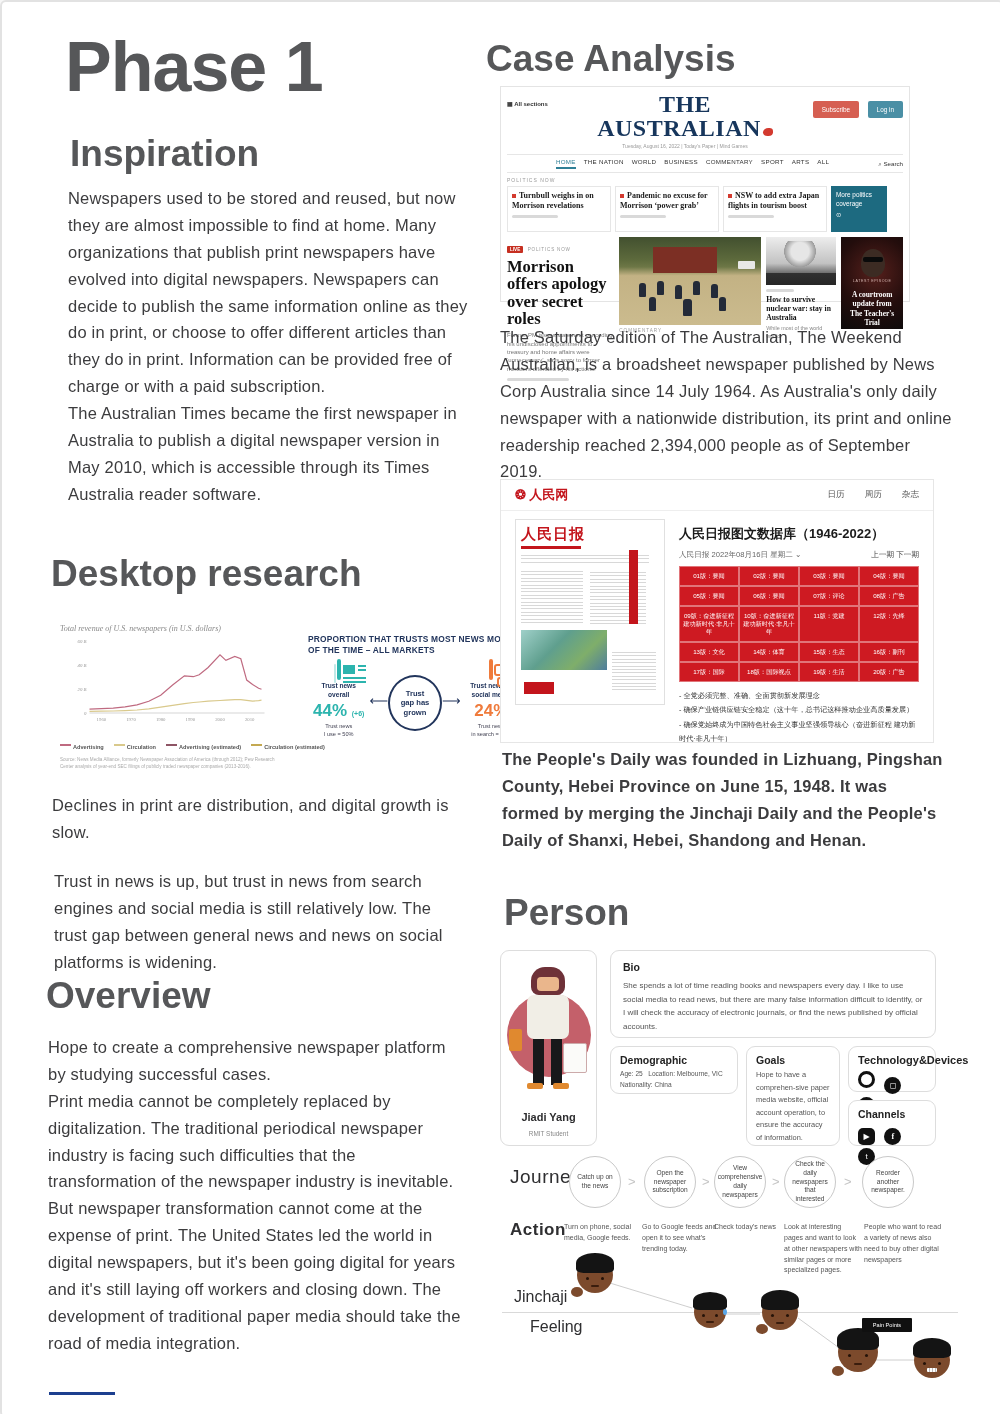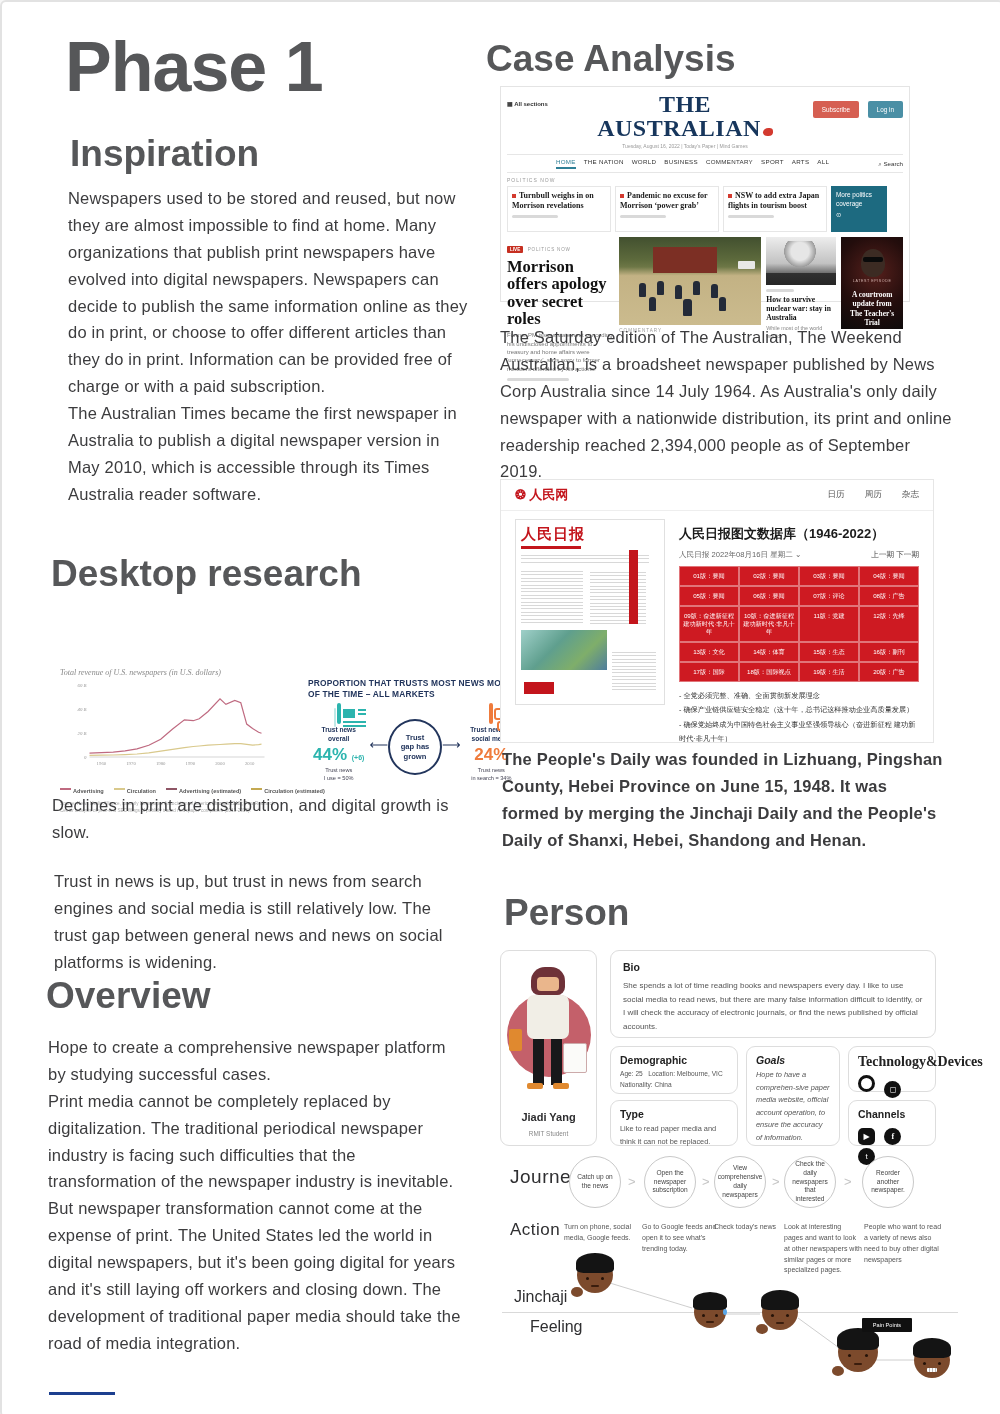--- a/index.html
+++ b/index.html
@@ -126,21 +126,21 @@
 <div class="page">
 
   <div class="abs h-giant" style="left:63px;top:30px;">Phase 1</div>
 
   <div class="abs h-section" style="left:68px;top:133px;">Inspiration</div>
   <div class="abs para" style="left:66px;top:183px;width:400px;">Newspapers used to be stored and reused, but now they are almost impossible to find at home. Many organizations that publish print newspapers have evolved into digital newspapers. Newspapers can decide to publish the same information online as they do in print, or choose to offer different articles than they do in print. Information can be provided free of charge or with a paid subscription.
 The Australian Times became the first newspaper in Australia to publish a digital newspaper version in May 2010, which is accessible through its Times Australia reader software.</div>
 
   <div class="abs h-section" style="left:49px;top:553px;">Desktop research</div>
 
-  <div class="abs chart-wrap" style="left:58px;top:622px;margin-top:44px;">
+  <div class="abs chart-wrap" style="left:58px;top:622px;">
     <div class="rev-title">Total revenue of U.S. newspapers (in U.S. dollars)</div>
     <svg id="rev-svg" width="220" height="96" viewBox="0 0 205 96">
         <line x1="22" y1="80" x2="197" y2="80" stroke="#bbb" stroke-width="0.6"></line>
         <polyline fill="none" stroke="#bf6a80" stroke-width="1.2" points="22.0,76.2 33.9,75.6 45.7,75.1 57.6,73.8 69.5,71.8 81.3,68.2 93.2,62.3 105.1,52.0 116.9,42.8 125.8,43.7 131.7,41.8 140.6,34.5 152.5,21.9 158.4,27.4 167.3,23.4 173.3,25.8 179.2,47.1 185.1,51.5 191.1,55.3 194.0,56.2"></polyline>
         <polyline fill="none" stroke="#d9c98c" stroke-width="1.2" points="22.0,78.4 33.9,78.2 45.7,78.0 57.6,77.6 69.5,77.0 81.3,75.9 93.2,74.2 105.1,72.4 116.9,70.7 125.8,69.5 131.7,69.0 140.6,68.1 152.5,67.5 158.4,67.2 167.3,66.6 173.3,66.6 179.2,67.3 185.1,68.1 191.1,67.6 194.0,67.2"></polyline>
         <text x="33.9" y="88" font-size="4.8" fill="#999" text-anchor="middle" font-family="Liberation Serif,serif">1960</text>
         <text x="63.5" y="88" font-size="4.8" fill="#999" text-anchor="middle" font-family="Liberation Serif,serif">1970</text>
         <text x="93.2" y="88" font-size="4.8" fill="#999" text-anchor="middle" font-family="Liberation Serif,serif">1980</text>
         <text x="122.8" y="88" font-size="4.8" fill="#999" text-anchor="middle" font-family="Liberation Serif,serif">1990</text>
         <text x="152.5" y="88" font-size="4.8" fill="#999" text-anchor="middle" font-family="Liberation Serif,serif">2000</text>
@@ -381,32 +381,28 @@
 
   <div class="pcard" style="left:608px;top:1044px;width:128px;height:48px;padding:7px 9px;">
     <h5>Demographic</h5>
     <div class="ptext" style="font-size:6.6px;margin-top:3px;line-height:1.6;">
       <span>Age: 25</span>&nbsp;&nbsp;
       <span>Location: Melbourne, VIC</span><br>
       <span>Nationality: China</span>
     </div>
   </div>
 
-  <div class="pcard" style="left:608px;top:1098px;width:128px;height:46px;padding:7px 9px;">
-    <h5>Type</h5>
-    <div class="ptext" style="margin-top:3px;">Like to read paper media and think it can not be replaced.</div>
-  </div>
-
-  <div class="pcard" style="left:744px;top:1044px;width:94px;height:100px;padding:7px 9px;font-style:italic;">
+
+  <div class="pcard" style="left:744px;top:1044px;width:94px;height:100px;padding:7px 9px;">
     <h5>Goals</h5>
     <div class="ptext" style="margin-top:3px;">Hope to have a comprehen-sive paper media website, official account operation, to ensure the accuracy of information.</div>
   </div>
 
   <div class="pcard" style="left:846px;top:1044px;width:88px;height:46px;padding:7px 9px;">
-    <h5 style="font-size:14px;font-family:Liberation Serif, serif;">Technology&amp;Devices</h5>
+    <h5 style="font-size:11px;">Technology&amp;Devices</h5>
     <div style="margin-top:5px;">
       <span class="ico ring"></span>
       <span class="ico">◻</span>
       <span class="ico">✆</span>
     </div>
   </div>
 
   <div class="pcard" style="left:846px;top:1098px;width:88px;height:46px;padding:7px 9px;">
     <h5>Channels</h5>
     <div style="margin-top:5px;">
@@ -420,21 +416,21 @@
   <div class="jcircle" style="left:567px;top:1154px;">Catch up on the news</div>
   <div class="jchev" style="left:626px;top:1172px;">&gt;</div>
   <div class="jcircle" style="left:642px;top:1154px;">Open the newspaper subscription</div>
   <div class="jchev" style="left:700px;top:1172px;">&gt;</div>
   <div class="jcircle" style="left:712px;top:1154px;">View comprehensive daily newspapers</div>
   <div class="jchev" style="left:770px;top:1172px;">&gt;</div>
   <div class="jcircle" style="left:782px;top:1154px;">Check the daily newspapers that interested</div>
   <div class="jchev" style="left:842px;top:1172px;">&gt;</div>
   <div class="jcircle" style="left:860px;top:1154px;">Reorder another newspaper.</div>
 
-  <div class="abs journey-lab" style="left:508px;top:1218px;font-size:17px;">Action</div>
+  <div class="abs journey-lab" style="left:508px;top:1218px;font-size:17px;font-weight:bold;">Action</div>
   <div class="action-txt" style="left:562px;top:1220px;">Turn on phone, social media, Google feeds.</div>
   <div class="action-txt" style="left:640px;top:1220px;">Go to Google feeds and open it to see what's trending today.</div>
   <div class="action-txt" style="left:712px;top:1220px;width:68px;">Check today's news</div>
   <div class="action-txt" style="left:782px;top:1220px;">Look at interesting pages and want to look at other newspapers with similar pages or more specialized pages.</div>
   <div class="action-txt" style="left:862px;top:1220px;">People who want to read a variety of news also need to buy other digital newspapers</div>
 
   <div class="abs" style="left:512px;top:1286px;font-size:16px;color:#2f2f31;">Jinchaji</div>
   <div class="hline" style="left:500px;top:1310px;width:456px;"></div>
   <div class="abs" style="left:528px;top:1316px;font-size:16px;color:#2f2f31;">Feeling</div>
 

